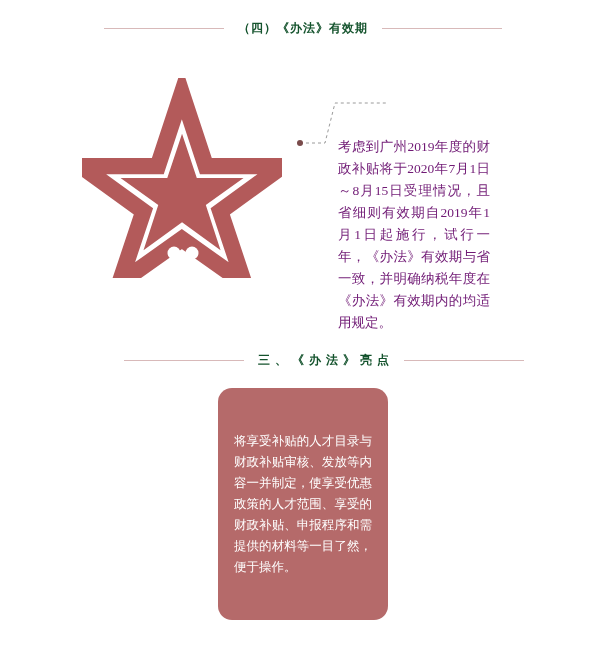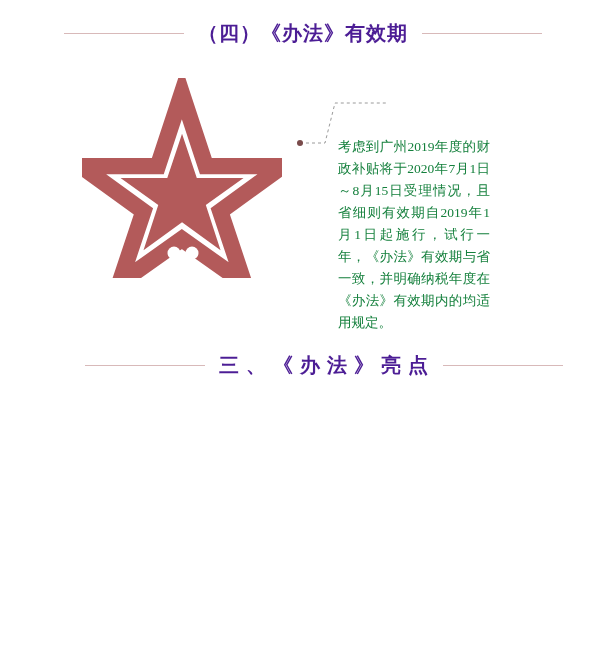--- a/index.html
+++ b/index.html
@@ -23,23 +23,23 @@
     justify-content: center;
     gap: 14px;
     width: 100%;
   }
   .section-heading .rule {
     height: 1px;
     background: #d8b9b9;
     flex: 0 0 120px;
   }
   .section-heading .title {
-    font-size: 20px;
+    font-size: 12px;
     font-weight: bold;
-    color: #4c1d95;
+    color: #14532d;
     letter-spacing: 1px;
     white-space: nowrap;
   }
 
   #heading-1 {
     position: absolute;
     top: 20px;
     left: 0;
   }
   #heading-2 {
@@ -73,21 +73,21 @@
   }
 
   
   .note-text {
     position: absolute;
     top: 122px;
     left: 338px;
     width: 152px;
     font-size: 13.5px;
     line-height: 22px;
-    color: #15803d;
+    color: #701a75;
     text-align: justify;
     text-justify: inter-ideograph;
   }
 
   
   .cards {
     position: absolute;
     top: 388px;
     left: 0;
     width: 606px;
@@ -144,13 +144,16 @@
 
 <p class="note-text">考虑到广州2019年度的财政补贴将于2020年7月1日～8月15日受理情况，且省细则有效期自2019年1月1日起施行，试行一年，《办法》有效期与省一致，并明确纳税年度在《办法》有效期内的均适用规定。</p>
 
 <div class="section-heading" id="heading-2">
   <span class="rule"></span>
   <span class="title">三 、 《 办 法 》 亮 点</span>
   <span class="rule"></span>
 </div>
 
 <div class="cards">
+  <div class="card">
+    <span class="card-text">将享受补贴的人才目录与财政补贴审核、发放等内容一并制定，使享受优惠政策的人才范围、享受的财政补贴、申报程序和需提供的材料等一目了然，便于操作。</span>
+  </div>
 </div>
 
 </body></html>

